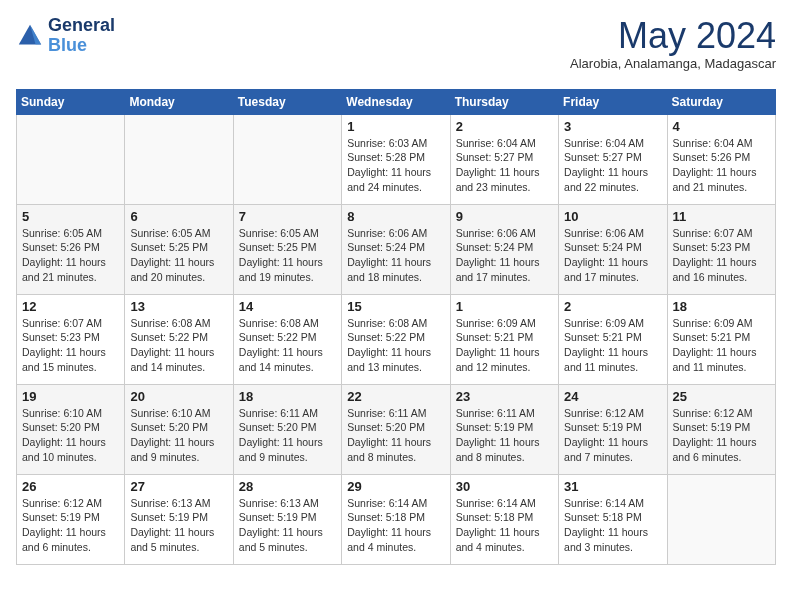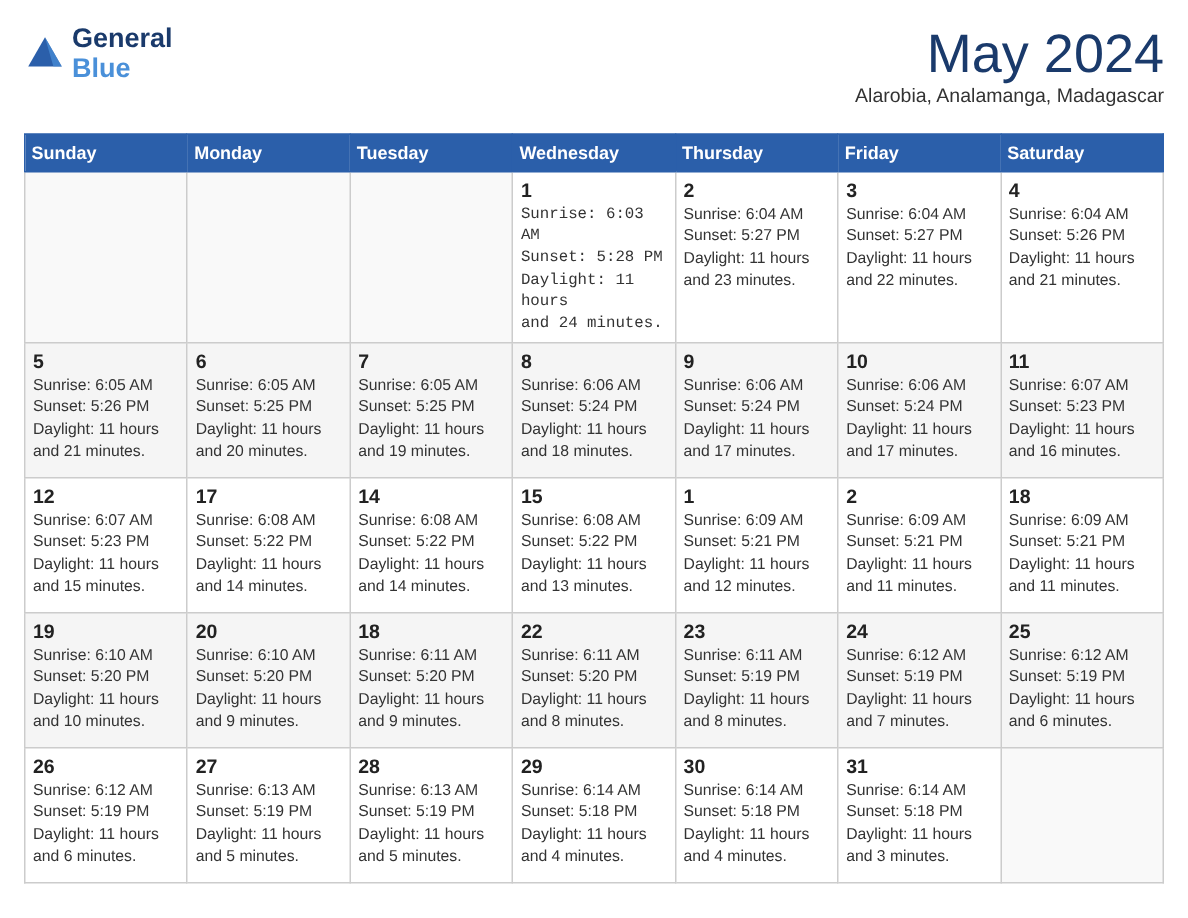--- a/index.html
+++ b/index.html
@@ -120,21 +120,21 @@
         <th>Saturday</th>
       </tr>
   </thead>
   <tbody id="calendar-body">
       <tr>
         <td class="empty"></td>
         <td class="empty"></td>
         <td class="empty"></td>
         <td>
           <div class="day-num">1</div>
-          <div class="day-info" style="white-space: pre-line; font-family: Liberation Mono, monospace;">Sunrise: 6:03 AM
+          <div class="day-info" style="white-space: pre-line;">Sunrise: 6:03 AM
 Sunset: 5:28 PM
 Daylight: 11 hours
 and 24 minutes.</div>
         </td>
         <td>
           <div class="day-num">2</div>
           <div class="day-info" style="white-space: pre-line;">Sunrise: 6:04 AM
 Sunset: 5:27 PM
 Daylight: 11 hours
 and 23 minutes.</div>
@@ -207,21 +207,21 @@
       </tr>
       <tr>
         <td>
           <div class="day-num">12</div>
           <div class="day-info" style="white-space: pre-line;">Sunrise: 6:07 AM
 Sunset: 5:23 PM
 Daylight: 11 hours
 and 15 minutes.</div>
         </td>
         <td>
-          <div class="day-num">17</div>
+          <div class="day-num">13</div>
           <div class="day-info" style="white-space: pre-line;">Sunrise: 6:08 AM
 Sunset: 5:22 PM
 Daylight: 11 hours
 and 14 minutes.</div>
         </td>
         <td>
           <div class="day-num">14</div>
           <div class="day-info" style="white-space: pre-line;">Sunrise: 6:08 AM
 Sunset: 5:22 PM
 Daylight: 11 hours

